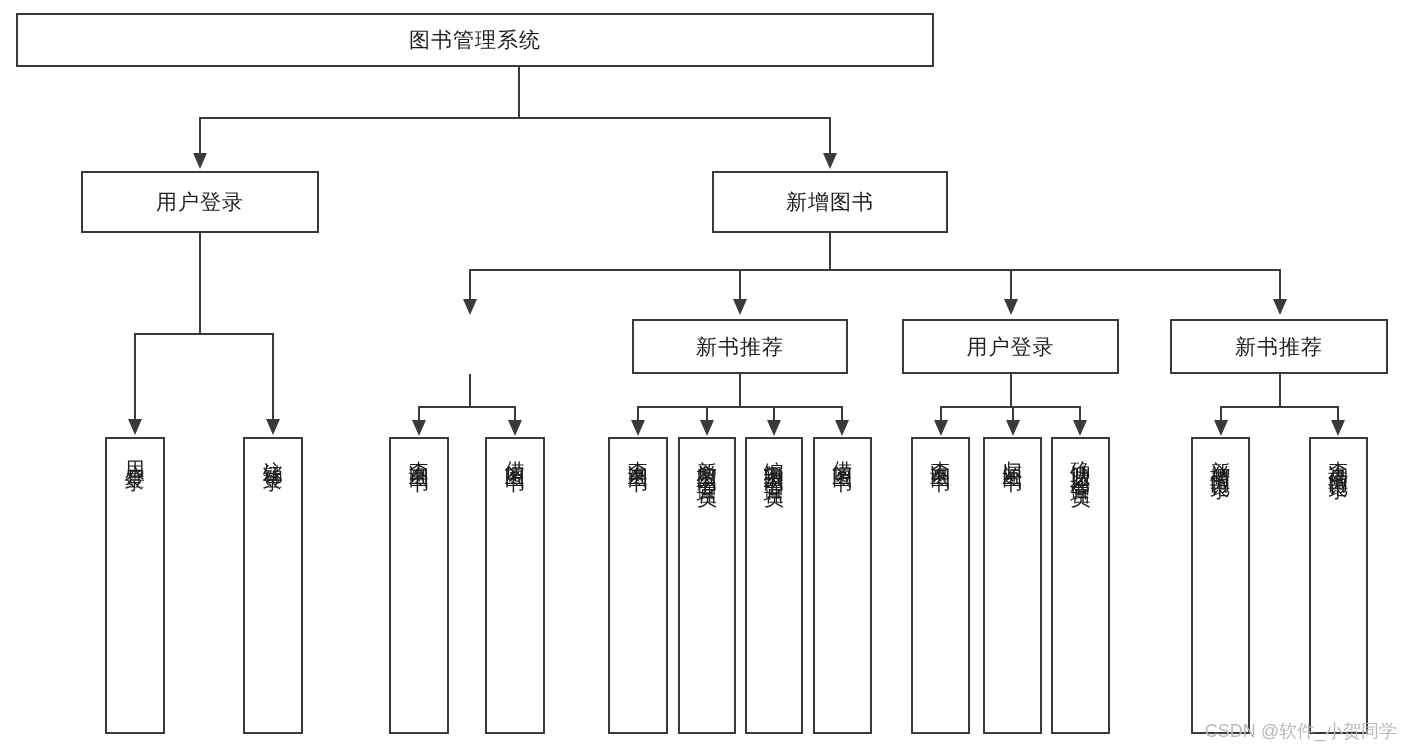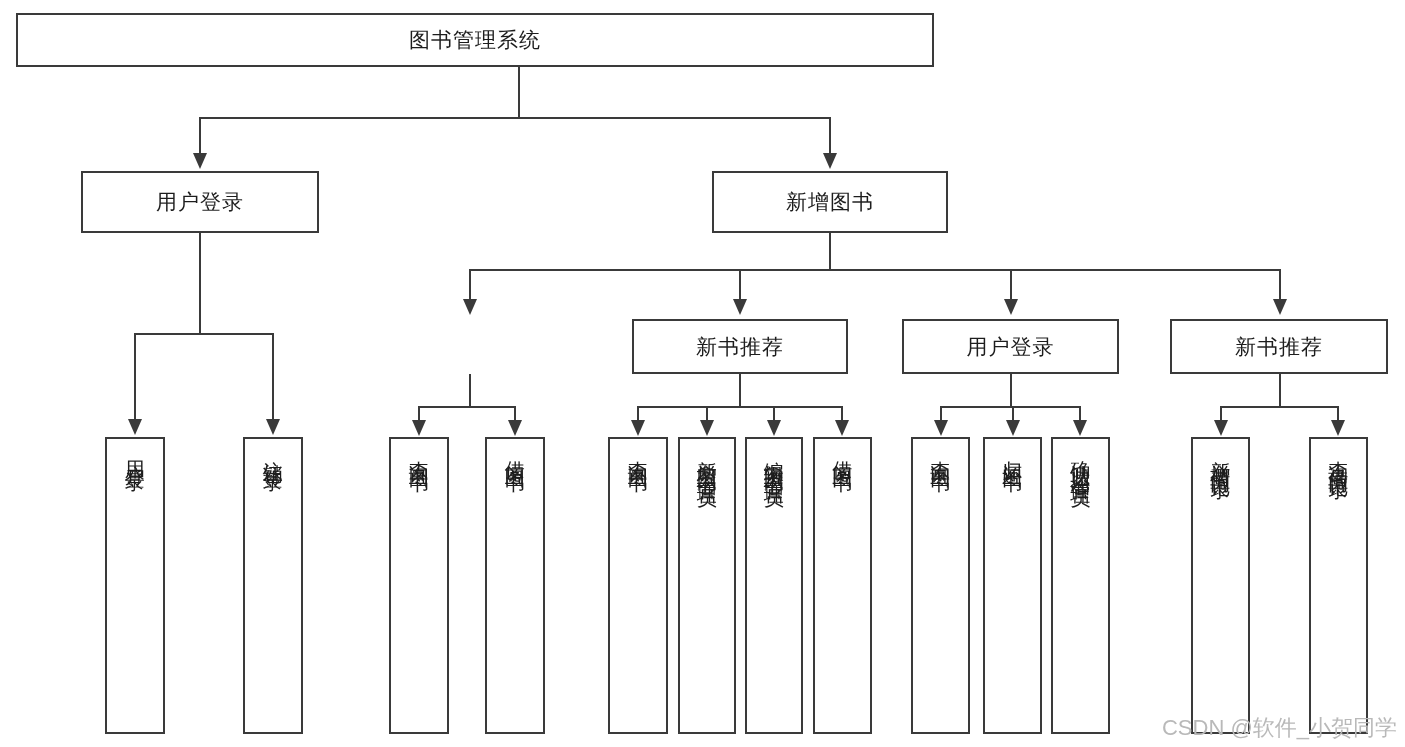--- a/index.html
+++ b/index.html
@@ -56,21 +56,21 @@
     width: 0;
     height: 0;
     border-left: 7px solid transparent;
     border-right: 7px solid transparent;
     border-top: 16px solid #3a3a3a;
   }
   #watermark {
     position: absolute;
     right: 8px;
     bottom: 4px;
-    font-size: 22px;
+    font-size: 18px;
     color: #b9b9b9;
     white-space: nowrap;
     font-family: "Liberation Sans", "DejaVu Sans", sans-serif;
   }
 </style>
 </head>
 <body>
 
 <div id="canvas">
 

